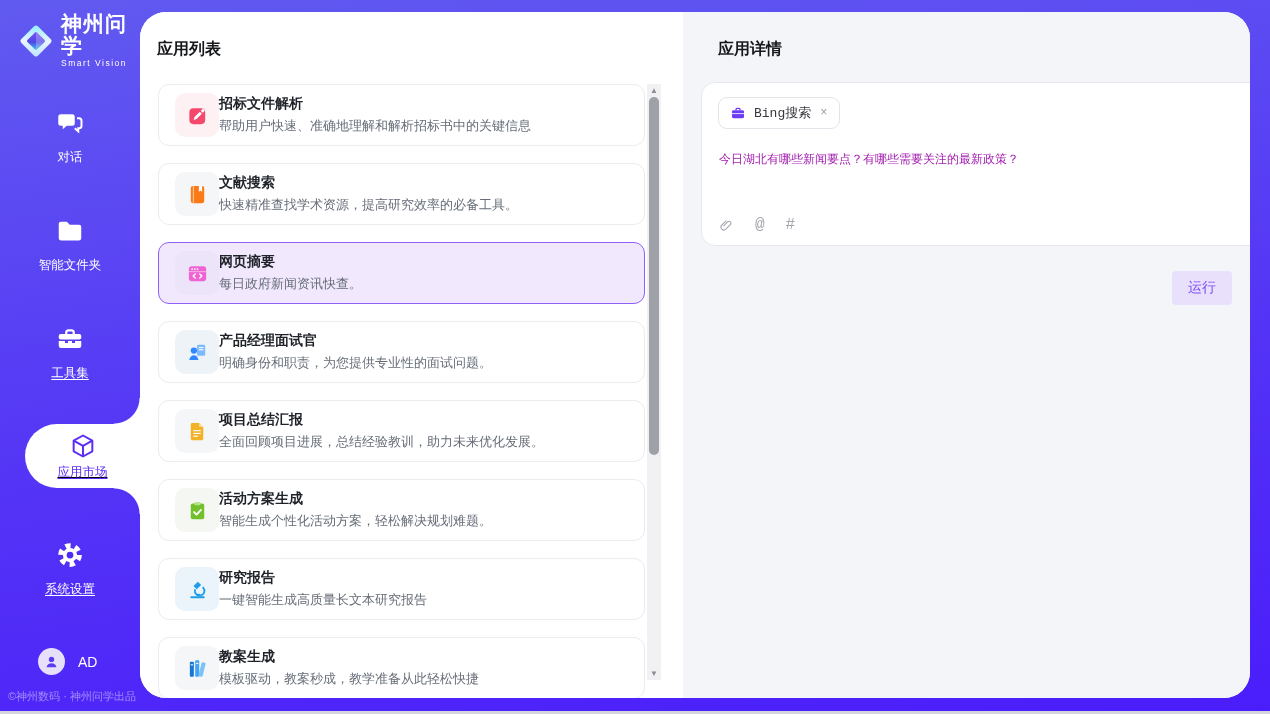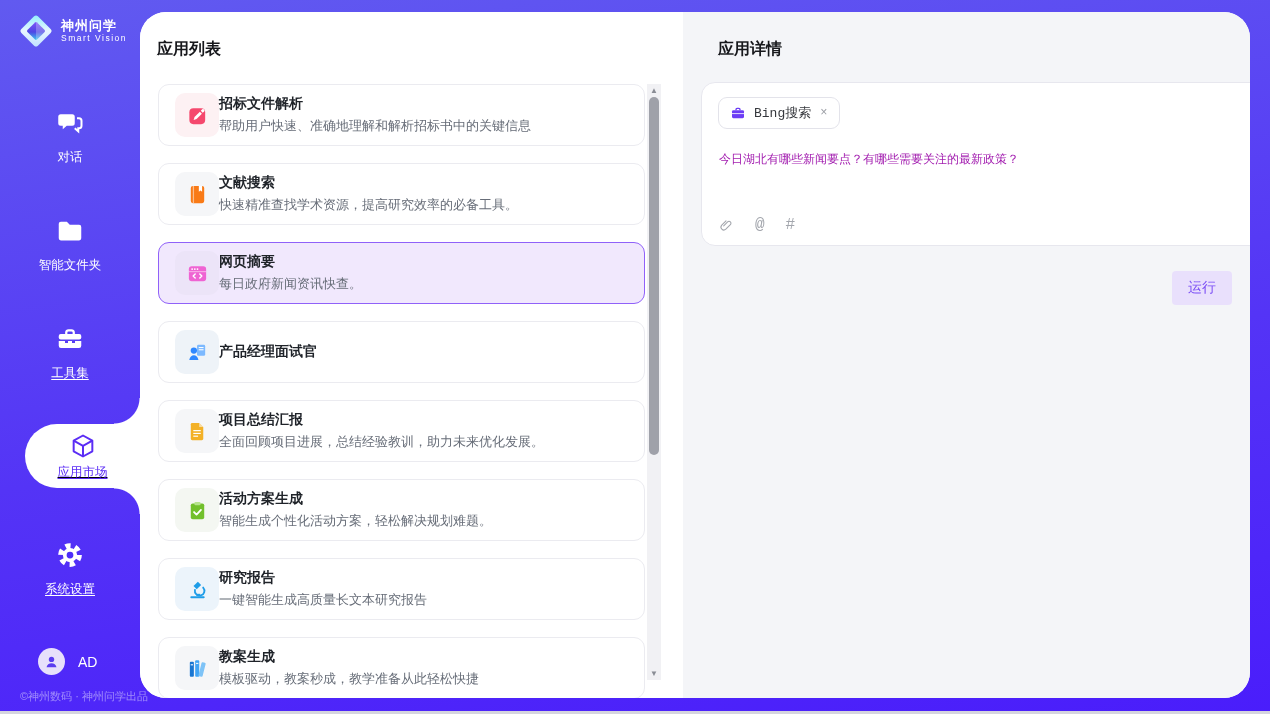--- a/index.html
+++ b/index.html
@@ -7,42 +7,42 @@
   body { font-family:"Liberation Sans","DejaVu Sans",sans-serif; }
 
   .frame { position:absolute; inset:0; width:1270px; height:714px;
            background:linear-gradient(172deg,#615af0 0%,#5434f6 55%,#4a1dfb 100%); }
   .bottom-edge { position:absolute; left:0; right:0; bottom:0; height:3px; background:#d5d5de; z-index:50; }
 
   
   .sidebar { position:absolute; left:0; top:0; width:140px; height:714px; z-index:5; }
   .logo { position:absolute; top:13px; left:18px; display:flex; align-items:center; gap:7px; }
   .logo-text { color:#fff; line-height:1.05; }
-  .logo-cn { font-size:13px; font-weight:bold; letter-spacing:1px; }
+  .logo-cn { font-size:21px; font-weight:bold; letter-spacing:1px; }
   .logo-en { font-size:8.5px; letter-spacing:1.5px; margin-top:2px; }
 
   .nav-item { position:absolute; left:0; width:140px; display:flex; flex-direction:column;
               align-items:center; gap:11px; color:#fff; cursor:pointer; }
   .nav-label { font-size:12.5px; color:#fff; }
   .nav-label.u { text-decoration:underline; text-underline-offset:2px; }
 
   .nav-active { position:absolute; left:25px; right:0; height:64px; background:#fff;
                 border-radius:33px 0 0 33px; display:flex; flex-direction:column;
                 align-items:center; justify-content:center; gap:4px; cursor:pointer;text-decoration:underline; }
   .nav-active::before { content:""; position:absolute; right:0; top:-26px; width:26px; height:26px;
                 background:radial-gradient(circle 26px at 0% 0%, transparent 25px, #fff 26px); }
   .nav-active::after { content:""; position:absolute; right:0; bottom:-26px; width:26px; height:26px;
                 background:radial-gradient(circle 26px at 0% 100%, transparent 25px, #fff 26px); }
   .nav-active .nav-label { color:#5b2df5; text-decoration:underline; text-underline-offset:2px; }
 
   .user-row { position:absolute; left:38px; top:648px; display:flex; align-items:center; gap:13px; cursor:pointer; }
   .avatar { width:27px; height:27px; border-radius:50%; background:#e7e0fb; display:flex;
             align-items:center; justify-content:center; }
   .user-name { color:#fff; font-size:14px; }
-  .side-footer { position:absolute; left:0; bottom:10px; width:150px; text-align:left; padding-left:20px;
+  .side-footer { position:absolute; left:0; bottom:10px; width:150px; text-align:left; padding-left:8px;
             color:rgba(255,255,255,.45); font-size:11px; white-space:nowrap; }
 
   
   .content { position:absolute; left:140px; top:12px; right:20px; bottom:16px;
              border-radius:26px; background:#fff; overflow:hidden; display:flex; z-index:4; }
   .list-panel { position:relative; width:543px; background:#fff; flex:none; }
   .detail-panel { position:relative; flex:1; background:#f4f5f8; }
 
   .panel-title { font-size:16px; font-weight:bold; color:#17181c; }
   .list-panel .panel-title { position:absolute; left:17px; top:27px; }
@@ -239,20 +239,21 @@
             <svg width="23" height="23" viewBox="0 0 24 24">
               <rect x="11.5" y="4" width="8.5" height="11.5" rx="1.4" fill="#7cb9ff"></rect>
               <rect x="13.3" y="6.3" width="5" height="1.1" fill="#fff"></rect>
               <rect x="13.3" y="8.6" width="5" height="1.1" fill="#fff"></rect>
               <circle cx="8.2" cy="10" r="3.3" fill="#2f88ff"></circle>
               <path d="M3.4 19.8c.5-3.2 2.6-4.9 4.8-4.9s4.3 1.7 4.8 4.9z" fill="#2f88ff"></path>
             </svg>
           </span>
           <span class="card-text">
             <span class="card-name">产品经理面试官</span>
+            <span class="card-desc">明确身份和职责，为您提供专业性的面试问题。</span>
           </span>
         </div>
 
         <div class="card">
           <span class="card-icon" style="background:#f5f6f8;">
             <svg width="23" height="23" viewBox="0 0 24 24">
               <path d="M6.5 3h7.2L18 7.3V19.5A1.5 1.5 0 0 1 16.5 21h-10A1.5 1.5 0 0 1 5 19.5V4.5A1.5 1.5 0 0 1 6.5 3z" fill="#f3b127"></path>
               <path d="M13.7 3L18 7.3h-4.3z" fill="#fff" opacity=".55"></path>
               <rect x="7.6" y="10.5" width="7.8" height="1.2" fill="#fff"></rect>
               <rect x="7.6" y="13.4" width="7.8" height="1.2" fill="#fff"></rect>

